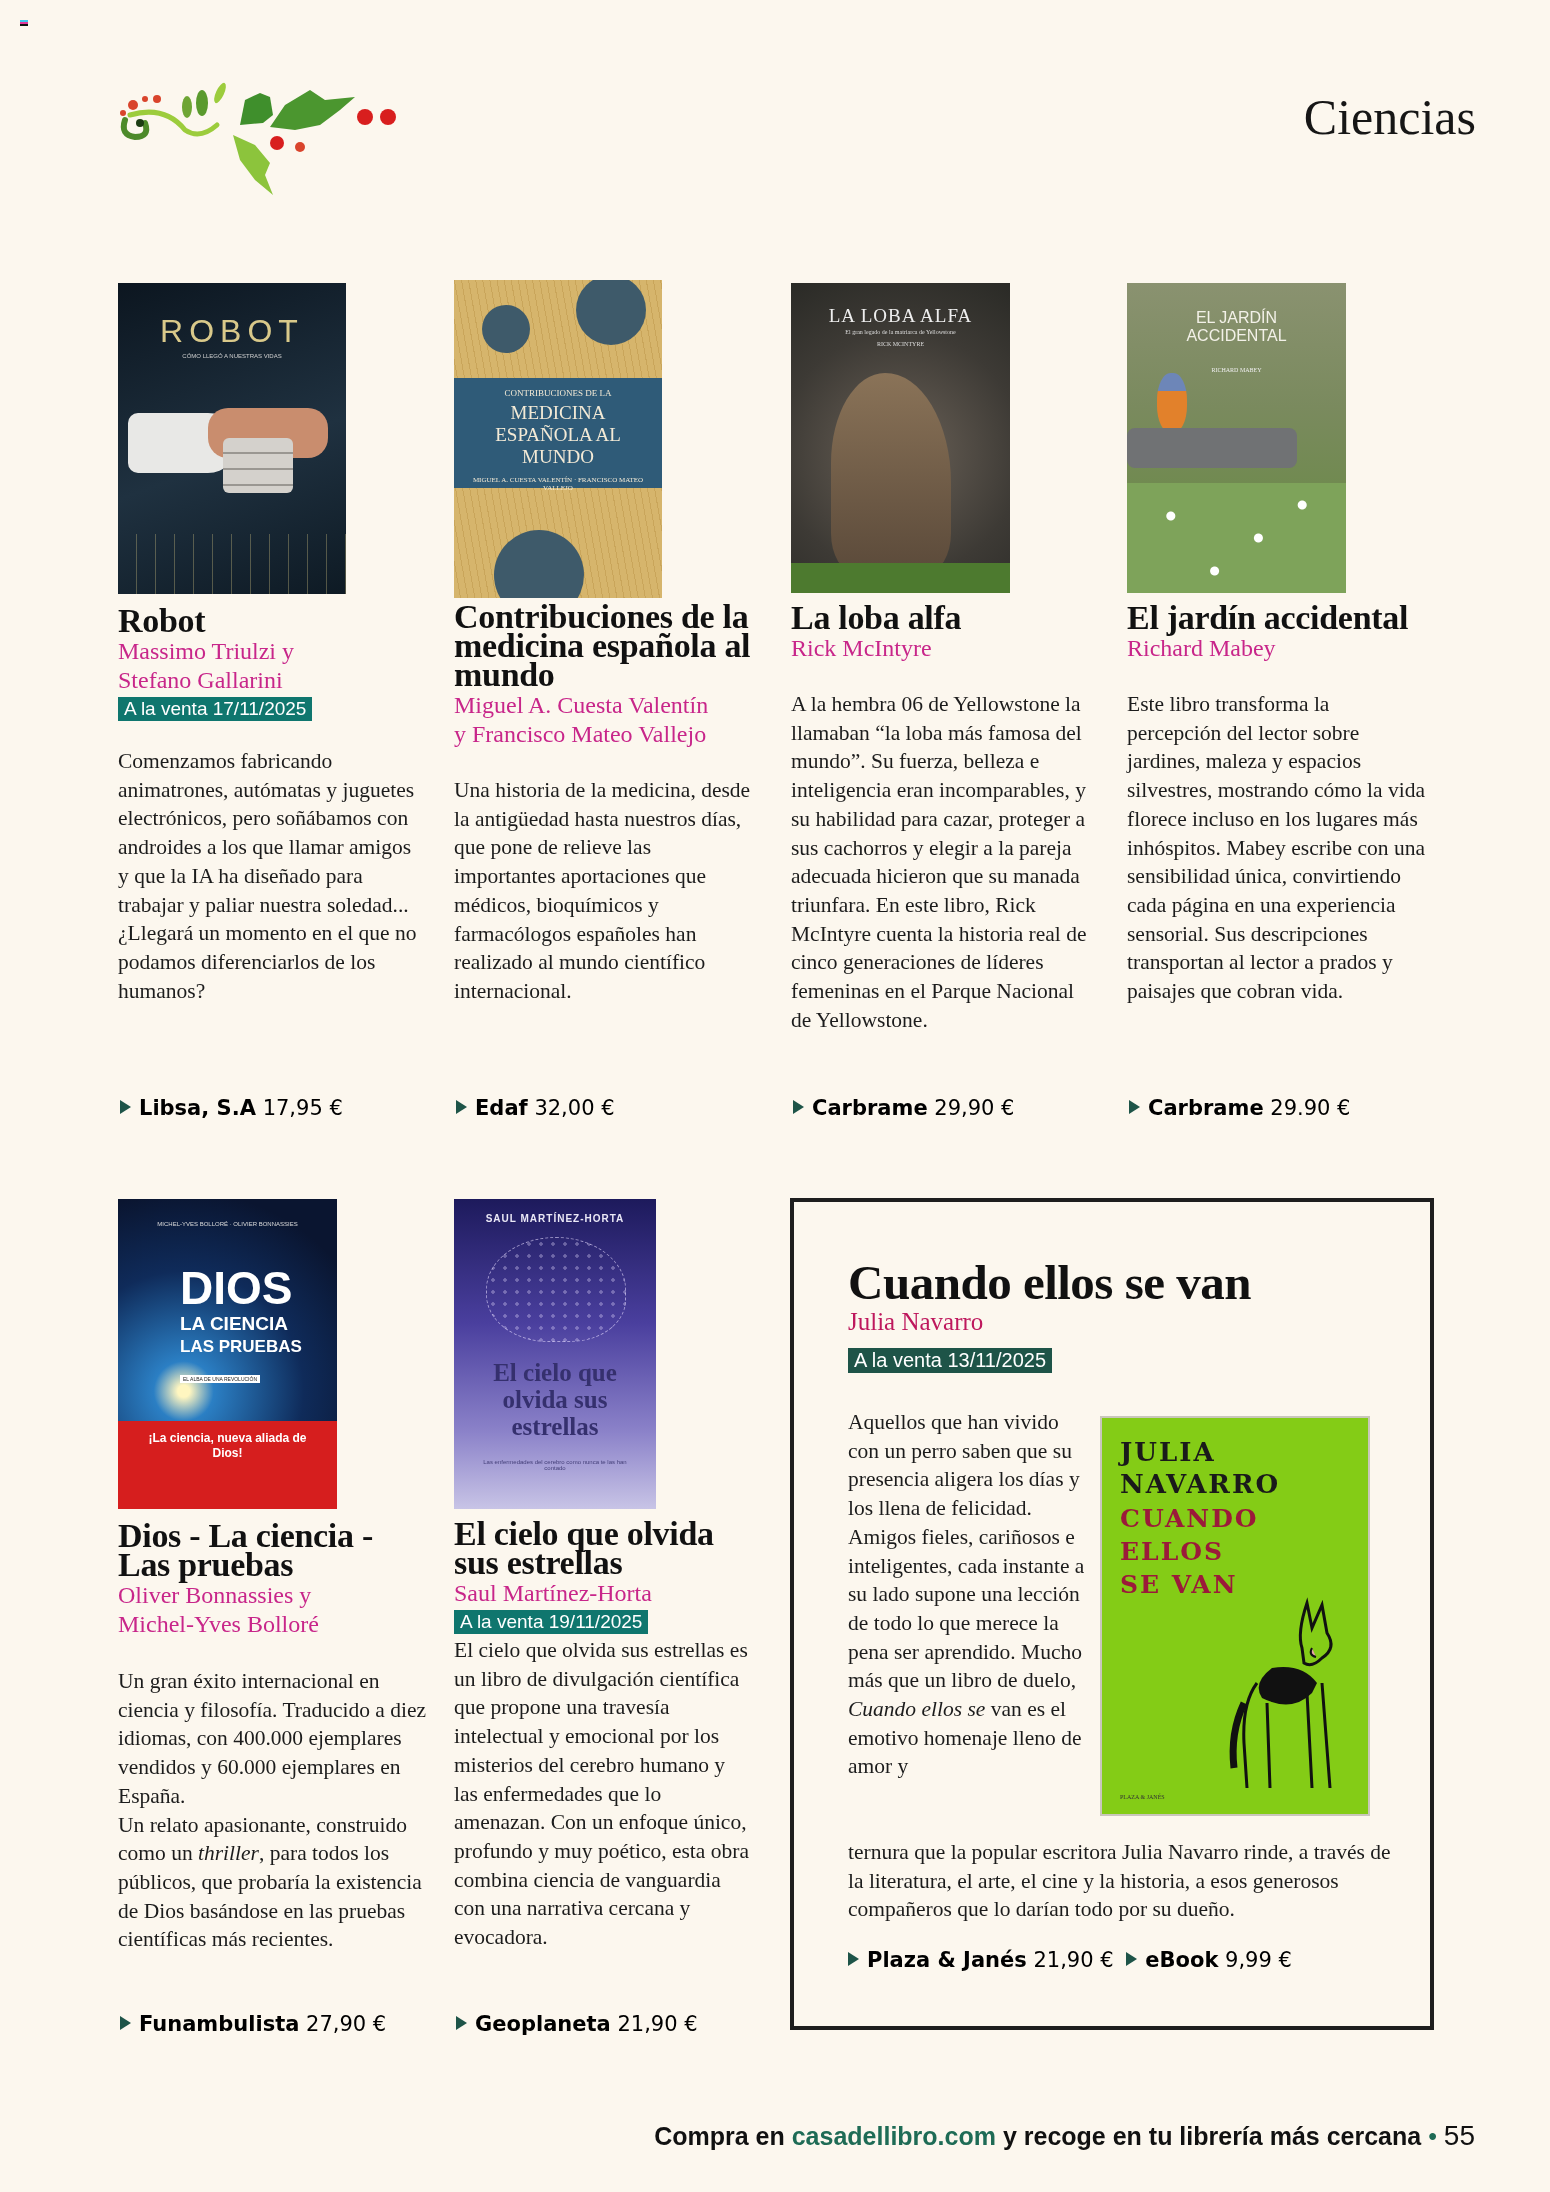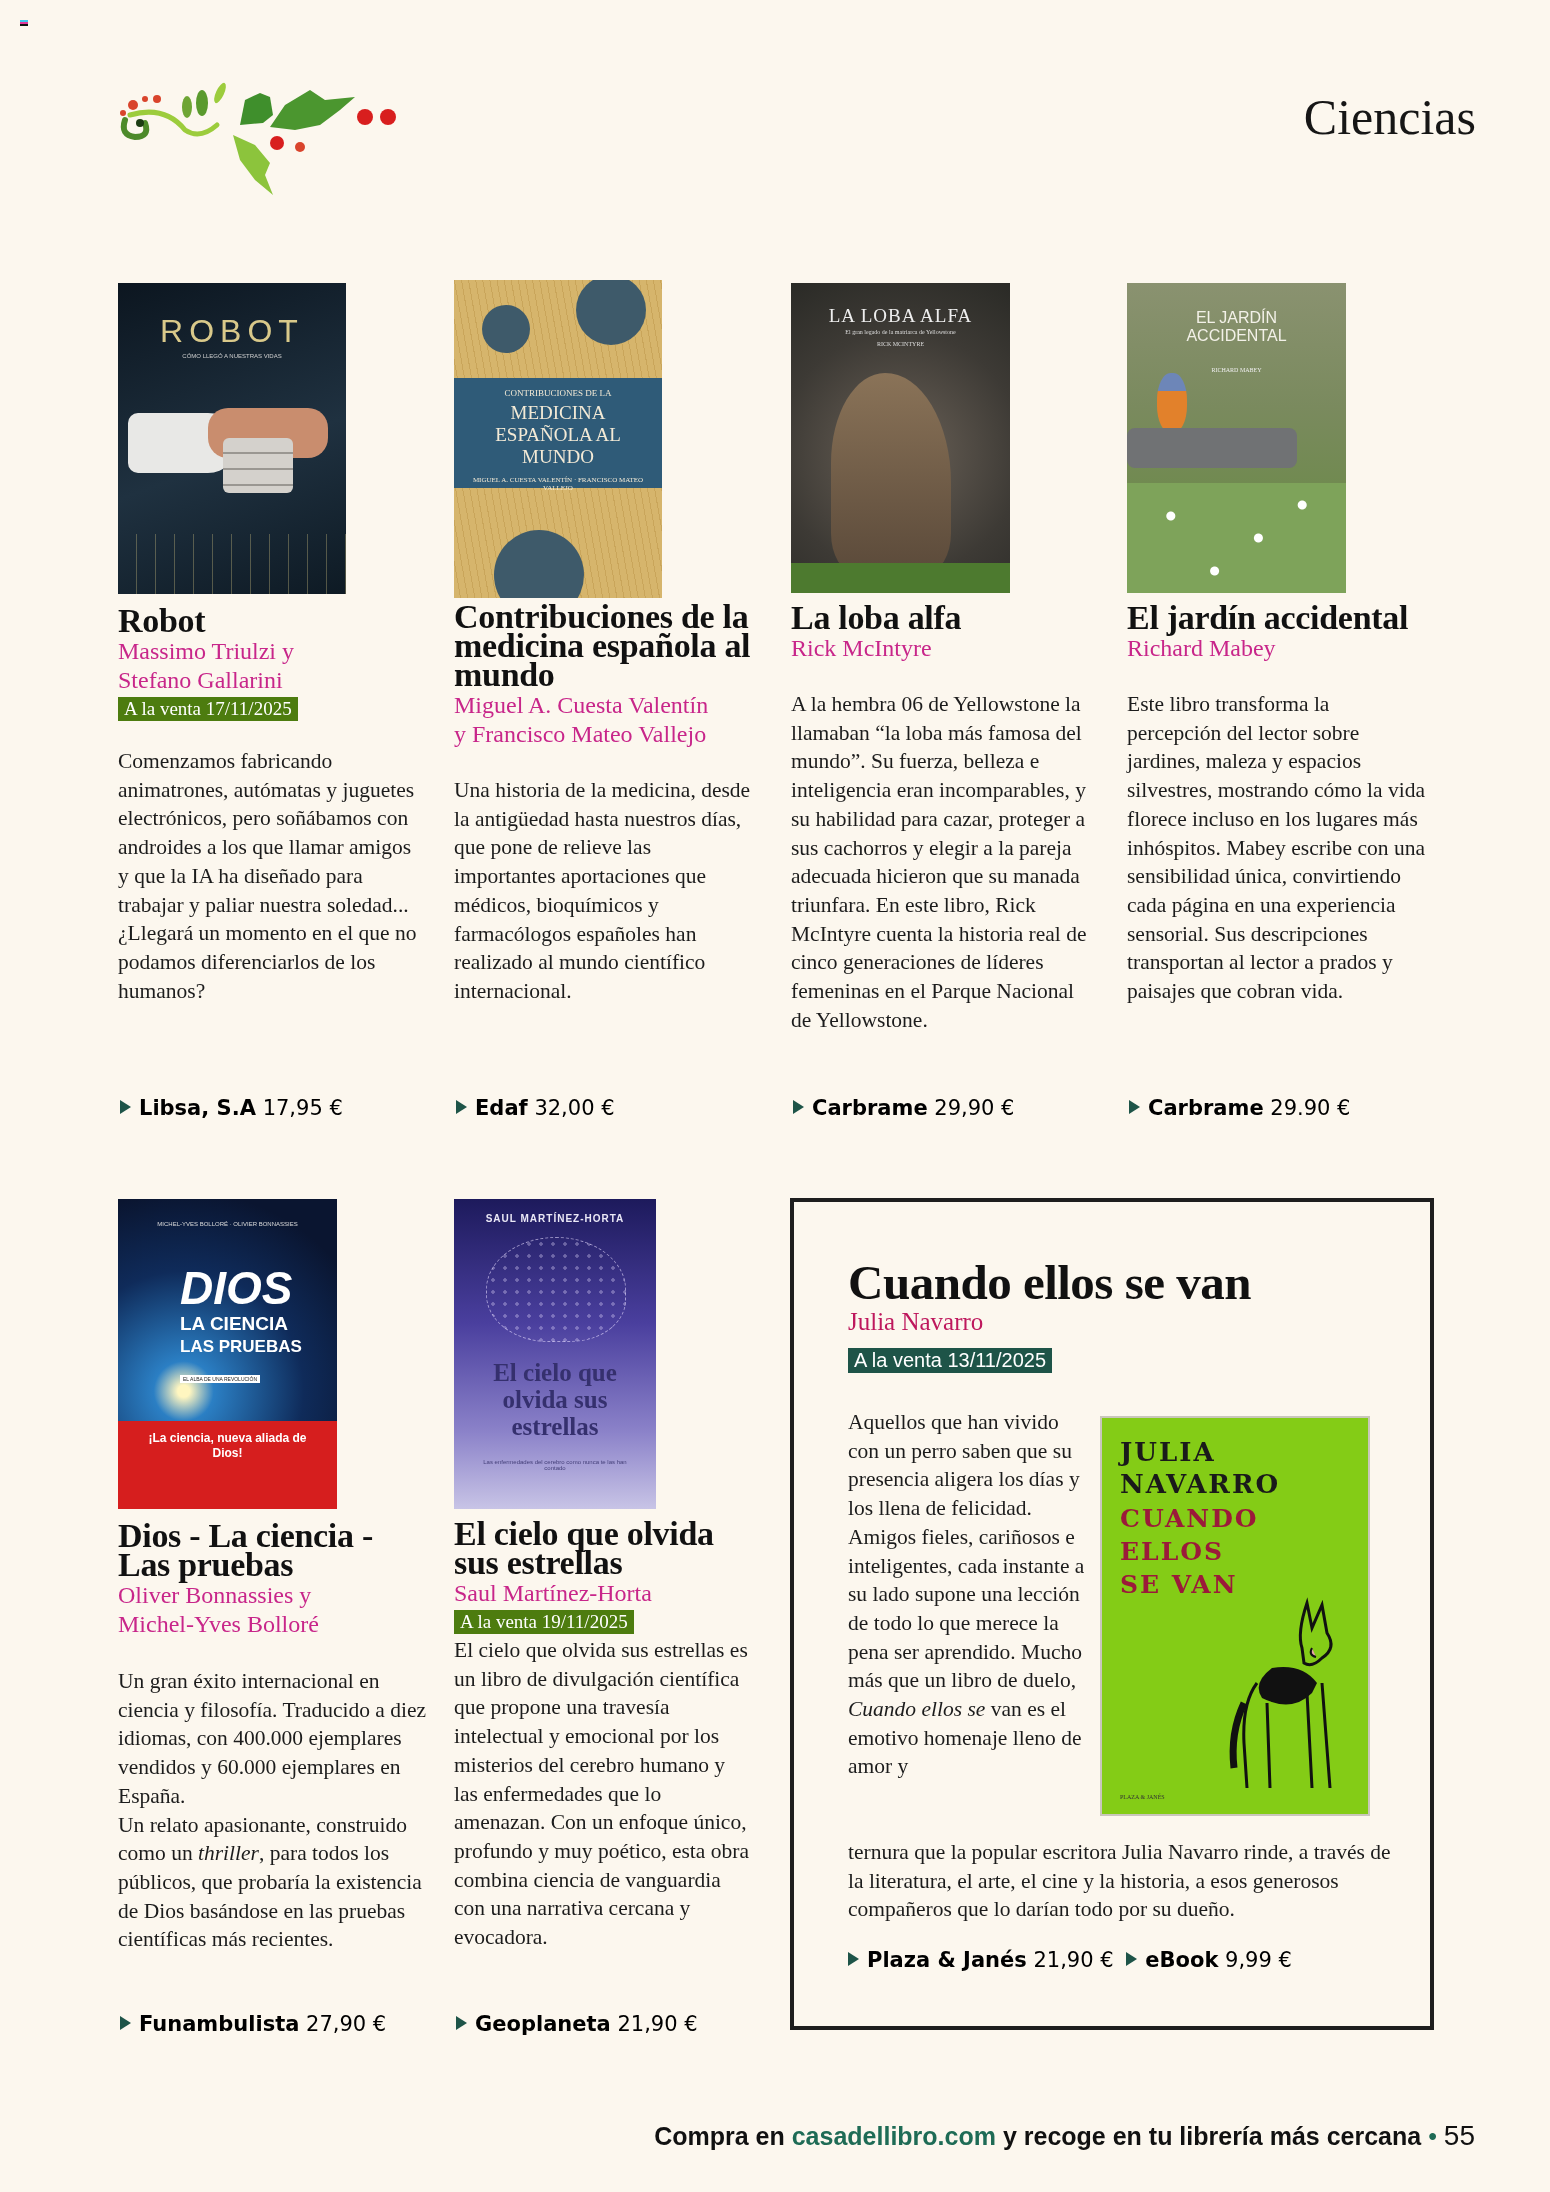--- a/index.html
+++ b/index.html
@@ -10,21 +10,21 @@
   .corner-mark span { display: block; height: 2px; }
 
   .holly { position: absolute; left: 105px; top: 75px; width: 300px; height: 125px; }
 
   .section-title { position: absolute; right: 74px; top: 88px; font-family: "Liberation Serif", serif; font-size: 50px; font-weight: normal; color: #161616; }
 
   .book { position: absolute; width: 310px; }
   .cover { position: relative; overflow: hidden; }
   .title { font-family: "Liberation Serif", serif; font-weight: bold; font-size: 34px; line-height: 29px; color: #111; letter-spacing: -0.3px; }
   .author { font-family: "Liberation Serif", serif; font-size: 24px; line-height: 29px; color: #c8268a; }
-  .badge { display: inline-block; background: #4d7c0f; color: #fff; font-family: Liberation Serif, serif; font-size: 19px; line-height: 24px; padding: 0 6px; margin-top: 2px; }
+  .badge { display: inline-block; background: #0f766e; color: #fff; font-family: Liberation Sans, sans-serif; font-size: 19px; line-height: 24px; padding: 0 6px; margin-top: 2px; }
   .desc { font-family: "Liberation Serif", serif; font-size: 21.5px; line-height: 28.7px; color: #1c1c1c; }
   .desc em { font-style: italic; }
   .price { position: absolute; font-family: "DejaVu Sans", sans-serif; font-size: 21px; color: #000000; white-space: nowrap; }
   .price .tri { display: inline-block; width: 0; height: 0; border-top: 7px solid transparent; border-bottom: 7px solid transparent; border-left: 11px solid #1e5448; margin-right: 8px; vertical-align: 1px; }
   .price b { font-weight: bold; }
 
   .featured { position: absolute; left: 790px; top: 1198px; width: 644px; height: 832px; border: 4px solid #1e1e1e; }
   .featured .ftitle { position: absolute; left: 54px; top: 52px; font-family: "Liberation Serif", serif; font-weight: bold; font-size: 49px; color: #111; letter-spacing: -0.5px; }
   .featured .fauthor { position: absolute; left: 54px; top: 106px; font-family: "Liberation Serif", serif; font-size: 25px; color: #be185d; }
   .featured .fbadge { position: absolute; left: 54px; top: 146px; background: #1e5448; color: #fff; font-family: "Liberation Sans", sans-serif; font-size: 20px; line-height: 25px; padding: 0 6px; }
@@ -136,21 +136,21 @@
   <div class="author" style="margin-top:2px;">Richard Mabey</div>
   <div class="desc" style="margin-top:27px;width:300px;">Este libro transforma la percepción del lector sobre jardines, maleza y espacios silvestres, mostrando cómo la vida florece incluso en los lugares más inhóspitos. Mabey escribe con una sensibilidad única, convirtiendo cada página en una experiencia sensorial. Sus descripciones transportan al lector a prados y paisajes que cobran vida.</div>
 </div>
 <div class="price" style="left:1129px; top:1096px;">
   <span class="tri"></span><b>Carbrame</b> <span>29.90 €</span>
 </div>
 
 <div class="book" style="left:118px; top:1199px;">
   <div class="cover" style="width:219px; height:310px; background:radial-gradient(circle at 30% 62%,#fff6c0 0 6px,#2b7fc4 30px,#0f2b5a 120px,#0a1530 200px);">
     <div style="position:absolute;top:22px;width:100%;text-align:center;font-family:'Liberation Sans',sans-serif;font-size:6px;color:#ddd;">MICHEL-YVES BOLLORÉ · OLIVIER BONNASSIES</div>
-    <div style="position:absolute;left:62px;top:66px;font-family:'Liberation Sans',sans-serif;font-weight:bold;font-size:46px;line-height:46px;color:#fff;font-style:italic;">DIOS</div>
+    <div style="position:absolute;left:62px;top:66px;font-family:'Liberation Sans',sans-serif;font-weight:bold;font-size:46px;line-height:46px;color:#fff;">DIOS</div>
     <div style="position:absolute;left:62px;top:114px;font-family:'Liberation Sans',sans-serif;font-weight:bold;font-size:19px;line-height:22px;color:#fff;">LA CIENCIA</div>
     <div style="position:absolute;left:62px;top:138px;font-family:'Liberation Sans',sans-serif;font-weight:bold;font-size:17px;line-height:20px;color:#fff;">LAS PRUEBAS</div>
     <div style="position:absolute;left:62px;top:176px;background:#fff;color:#222;font-family:'Liberation Sans',sans-serif;font-size:5px;padding:1px 3px;">EL ALBA DE UNA REVOLUCIÓN</div>
     <div style="position:absolute;left:0;bottom:0;width:100%;height:88px;background:#d61e1e;color:#fff;text-align:center;font-family:'Liberation Sans',sans-serif;font-weight:bold;font-size:12px;line-height:15px;padding:10px 20px 0;">¡La ciencia, nueva aliada de Dios!</div>
   </div>
   <div class="title" style="margin-top:12px;">Dios - La ciencia - Las pruebas</div>
   <div class="author" style="margin-top:2px;">
     <div>Oliver Bonnassies y</div>
       <div>Michel-Yves Bolloré</div>
   </div>

